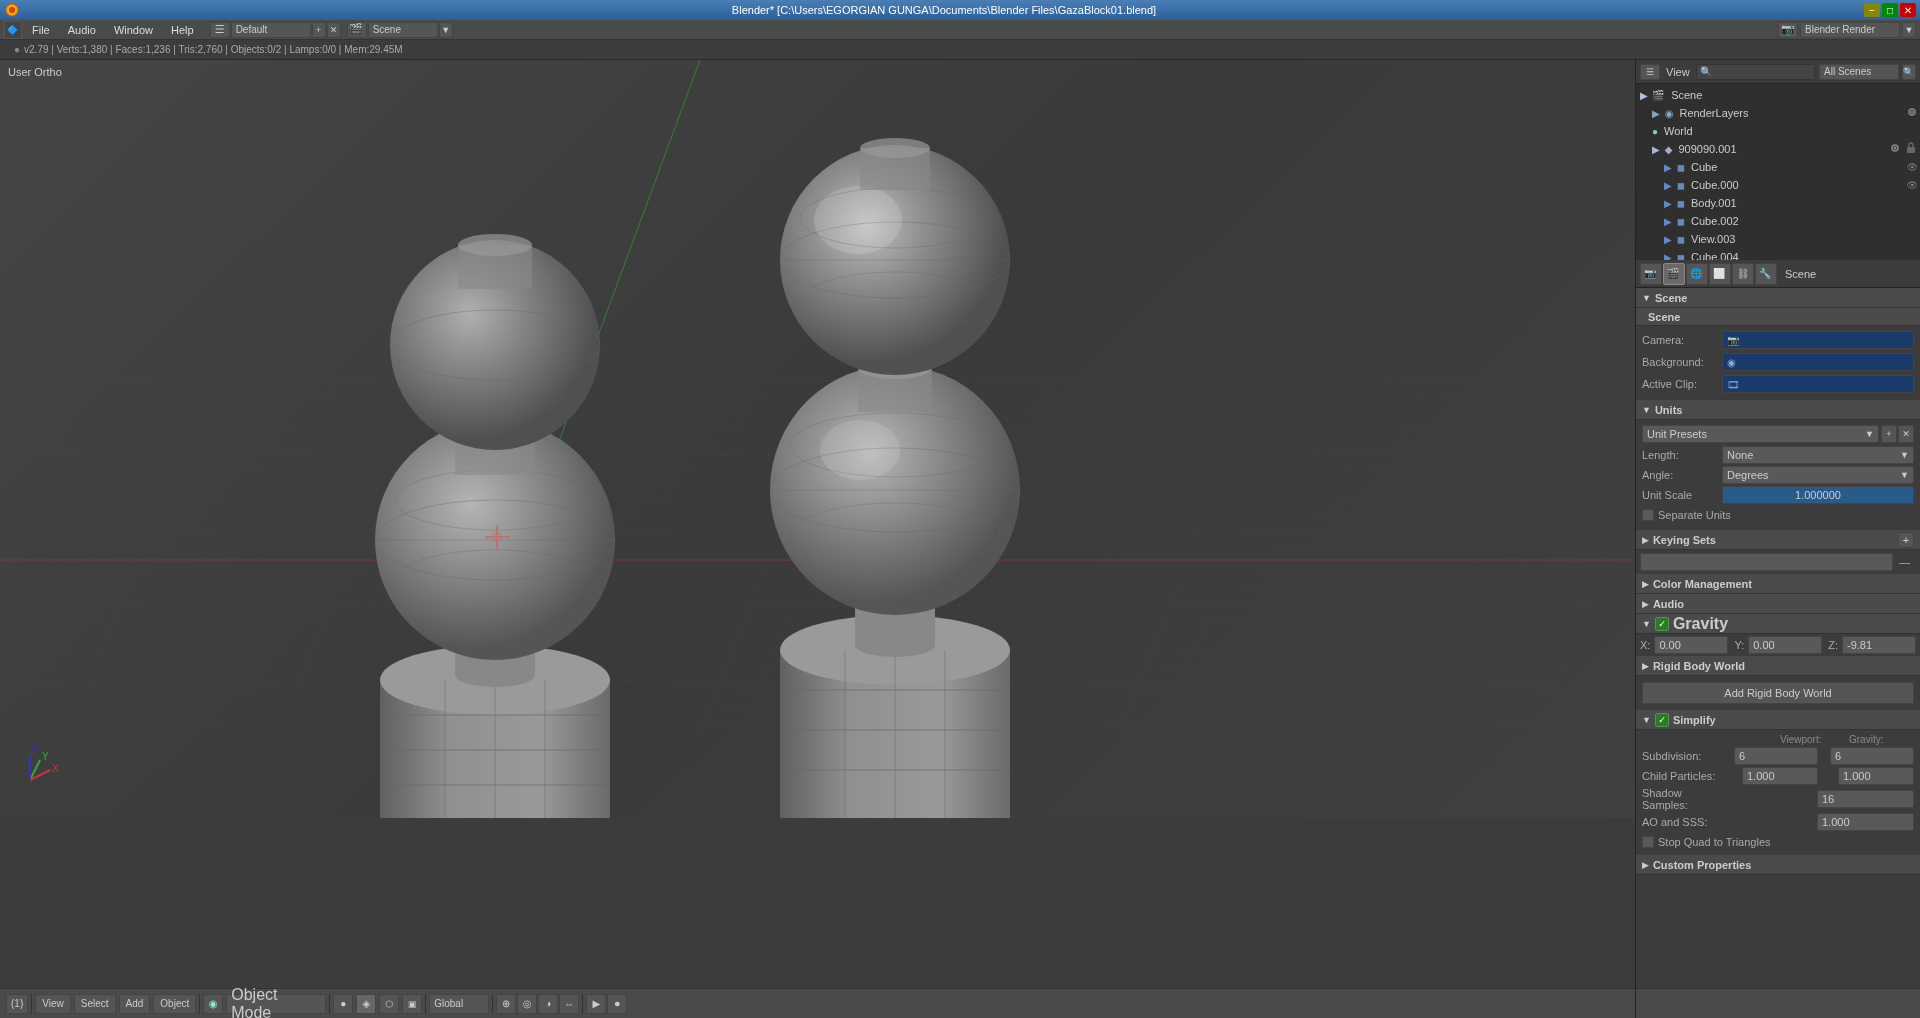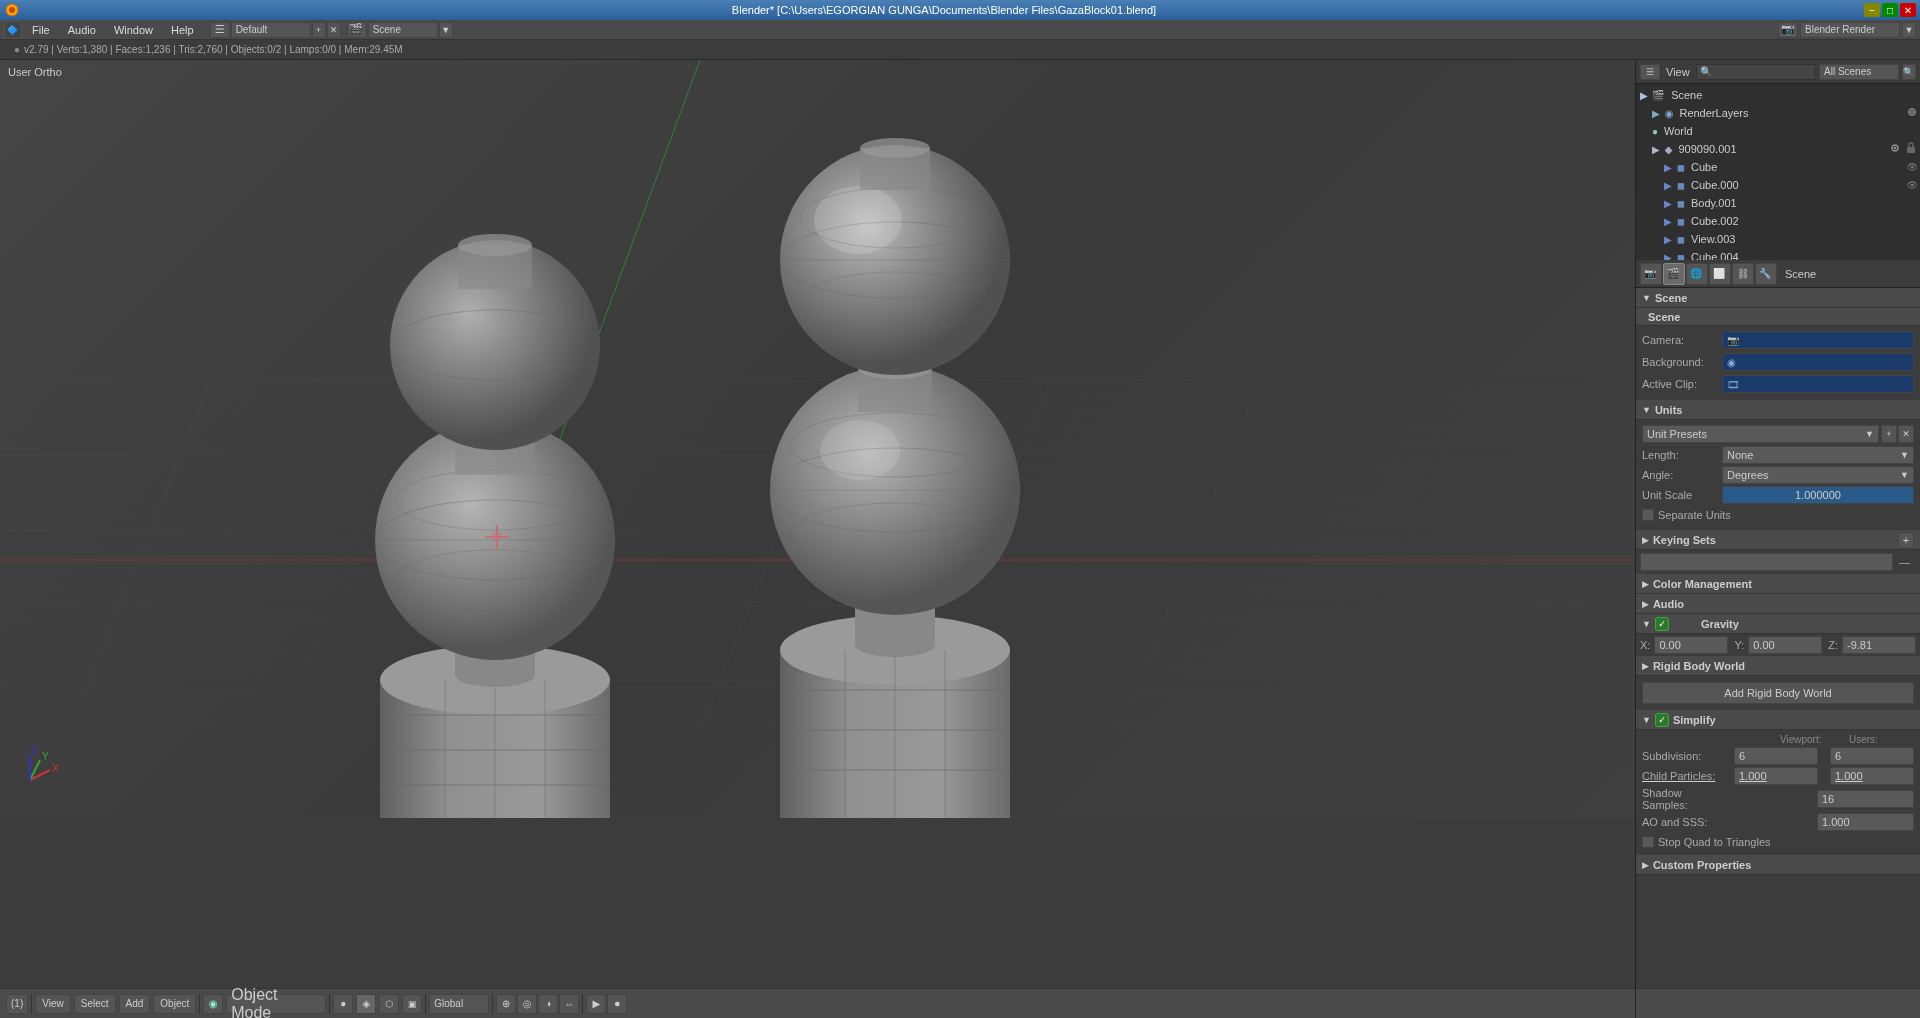--- a/index.html
+++ b/index.html
@@ -616,21 +616,21 @@
   </div>
 
   <div style="height:20px;background:#4a4a4a;display:flex;align-items:center;padding:0 6px;border-bottom:1px solid #333;cursor:pointer;">
     <span style="color:#ccc;font-size:9px;margin-right:4px;">▶</span>
     <span style="color:#ccc;font-size:11px;font-weight:bold;">Audio</span>
   </div>
 
   <div style="height:20px;background:#4a4a4a;display:flex;align-items:center;padding:0 6px;border-bottom:1px solid #333;cursor:pointer;">
     <span style="color:#ccc;font-size:9px;margin-right:4px;">▼</span>
     <div style="width:14px;height:14px;background:#2a7a2a;border:1px solid #4a9a4a;margin-right:4px;border-radius:2px;display:flex;align-items:center;justify-content:center;font-size:9px;color:white;">✓</div>
-    <span style="color:#ccc;font-size:11px;font-weight:bold;margin-left:28px;">Gravity</span>
+    <span style="color:#ccc;font-size:16px;font-weight:bold;">Gravity</span>
   </div>
   <div class="gravity-row">
     <span class="gravity-axis">X:</span>
     <div class="gravity-val">
       <span>0.00</span>
     </div>
     <span class="gravity-axis" style="margin-left:4px;">Y:</span>
     <div class="gravity-val">
       <span>0.00</span>
     </div>
@@ -653,36 +653,36 @@
     <div style="width:14px;height:14px;background:#2a7a2a;border:1px solid #4a9a4a;margin-right:4px;border-radius:2px;display:flex;align-items:center;justify-content:center;font-size:9px;color:white;">✓</div>
     <span style="color:#ccc;font-size:11px;font-weight:bold;">Simplify</span>
   </div>
   <div class="simplify-content">
 
     <div class="simplify-row">
       <div class="simp-col"></div>
       <div class="simp-col">
         <div style="display:flex;gap:4px;">
           <div style="flex:1;text-align:left;color:#888;font-size:10px;">Viewport:</div>
-          <div style="flex:1;text-align:left;color:#888;font-size:10px;">Users:</div>
+          <div style="flex:1;text-align:left;color:#888;font-size:10px;">Gravity:</div>
         </div>
       </div>
     </div>
 
     <div style="display:flex;align-items:center;gap:12px;margin-bottom:2px;">
       <div style="width:80px;color:#aaa;font-size:11px;">Subdivision:</div>
       <div style="flex:1;height:18px;background:#595959;border:1px solid #444;color:#ccc;font-size:11px;display:flex;align-items:center;padding:0 4px;border-radius:2px;">
         <span>6</span>
       </div>
       <div style="flex:1;height:18px;background:#595959;border:1px solid #444;color:#ccc;font-size:11px;display:flex;align-items:center;padding:0 4px;border-radius:2px;">
         <span>6</span>
       </div>
     </div>
 
-    <div style="display:flex;align-items:center;gap:12px;margin-bottom:2px;text-decoration:underline;">
+    <div style="display:flex;align-items:center;gap:20px;margin-bottom:2px;">
       <div style="width:80px;color:#aaa;font-size:11px;">Child Particles:</div>
       <div style="flex:1;height:18px;background:#595959;border:1px solid #444;color:#ccc;font-size:11px;display:flex;align-items:center;padding:0 4px;border-radius:2px;">
         <span>1.000</span>
       </div>
       <div style="flex:1;height:18px;background:#595959;border:1px solid #444;color:#ccc;font-size:11px;display:flex;align-items:center;padding:0 4px;border-radius:2px;">
         <span>1.000</span>
       </div>
     </div>
 
     <div style="display:flex;align-items:center;gap:4px;margin-bottom:2px;">

